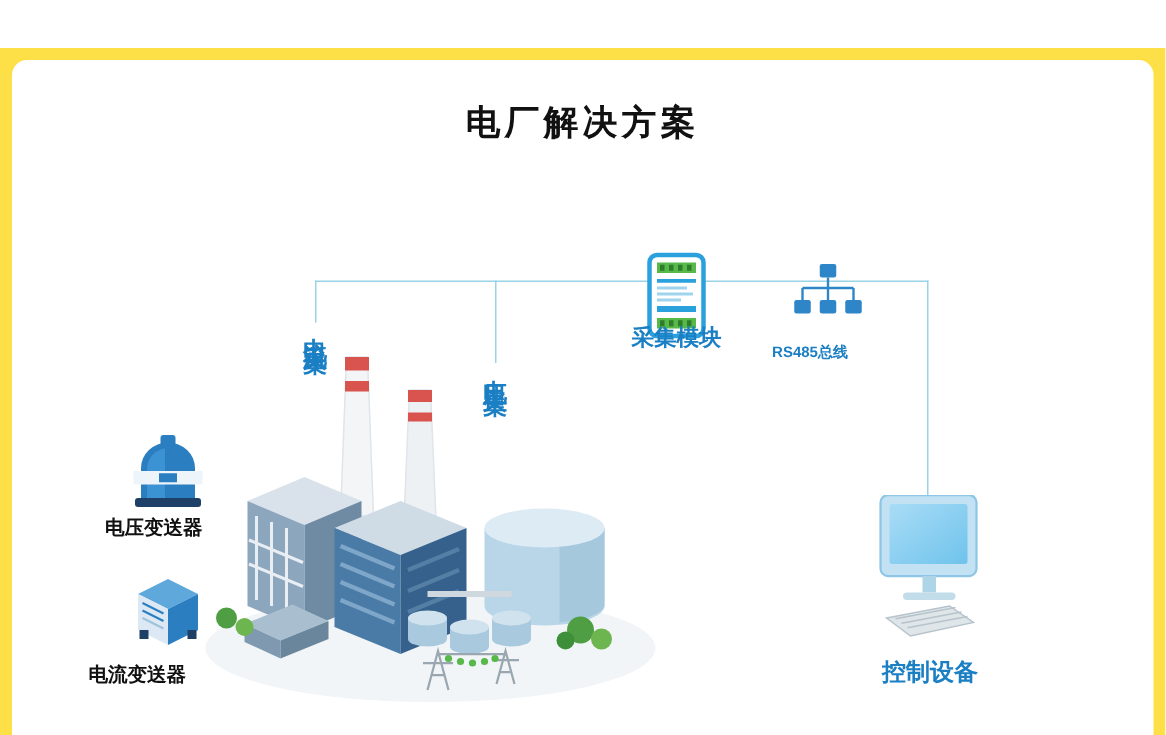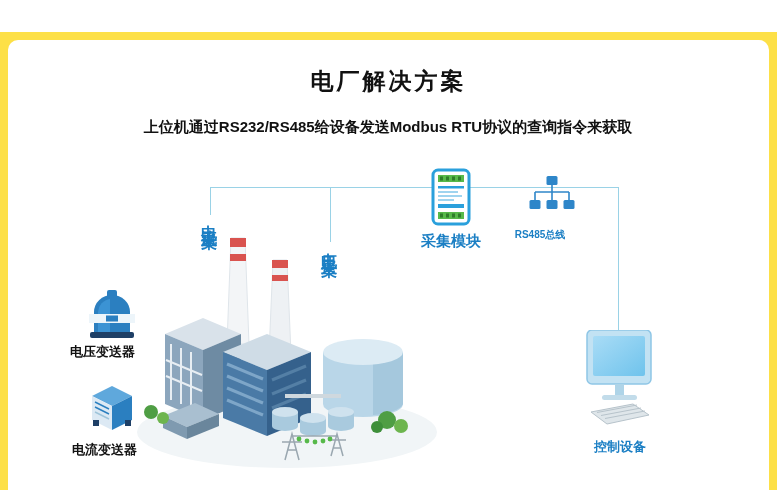--- a/index.html
+++ b/index.html
@@ -37,47 +37,47 @@
     writing-mode:vertical-lr;text-orientation:upright;
     color:var(--accent-blue,#1b7fc4);font-weight:bold;font-size:16px;
     letter-spacing:3px;
   }
   .vlabel-current{left:198px;top:180px;}
   .vlabel-voltage{left:318px;top:208px;}
   .blue-label{
     position:absolute;color:var(--accent-blue,#1b7fc4);
     font-weight:bold;text-align:center;
   }
-  .label-acq{left:416px;top:200px;width:70px;font-size:15px;}
+  .label-acq{left:416px;top:184px;width:70px;font-size:15px;}
   .label-rs485{left:495px;top:196px;width:90px;font-size:10px;}
-  .label-control{left:576px;top:406px;width:88px;font-size:13px;}
+  .label-control{left:576px;top:406px;width:88px;font-size:16px;}
   .black-label{
     position:absolute;color:#111;font-weight:bold;
     text-align:left;font-size:13px;
   }
   .label-vtrans{left:70px;top:311px;width:84px;}
-  .label-ctrans{left:72px;top:409px;width:84px;}
+  .label-ctrans{left:59px;top:409px;width:84px;}
   .icon-abs{position:absolute;}
   .icon-acq{left:429px;top:136px;}
   .icon-rs485{left:528px;top:144px;}
   .icon-monitor{left:585px;top:298px;}
   .icon-vtrans{left:86px;top:256px;}
   .icon-ctrans{left:84px;top:350px;}
   .icon-plant{left:135px;top:192px;}
 </style>
 </head>
 <body>
 
 <div class="stage">
   <div class="card"></div>
 
   <div class="page-title">电厂解决方案</div>
 
   <div class="description">
-    <span>上位机通过RS232/RS485给设备发送Modbus RTU协议的查询指令来获取</span><br>
+    <br>
   </div>
 
   <div class="line h-line"></div>
   <div class="line v-line-current"></div>
   <div class="line v-line-voltage"></div>
   <div class="line v-line-control"></div>
 
   <div class="vlabel vlabel-current">电流采集</div>
   <div class="vlabel vlabel-voltage">电压采集</div>
 

